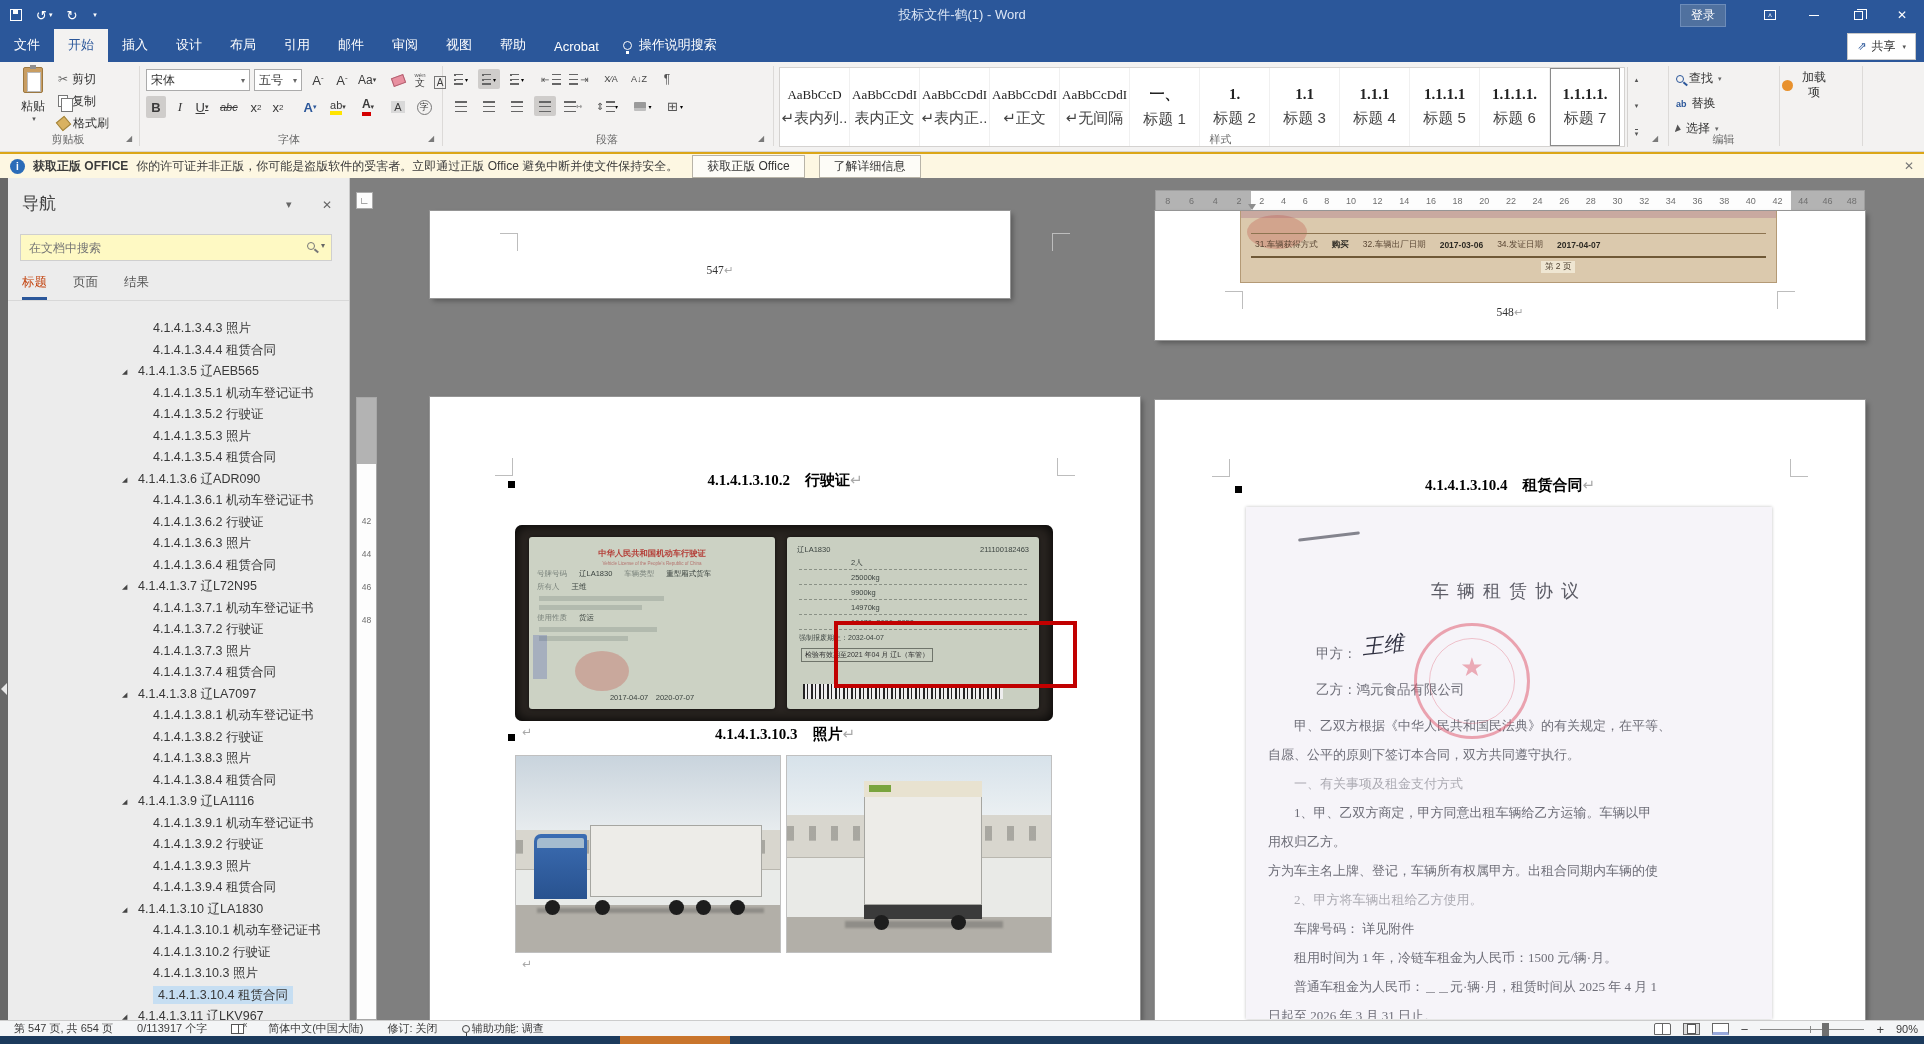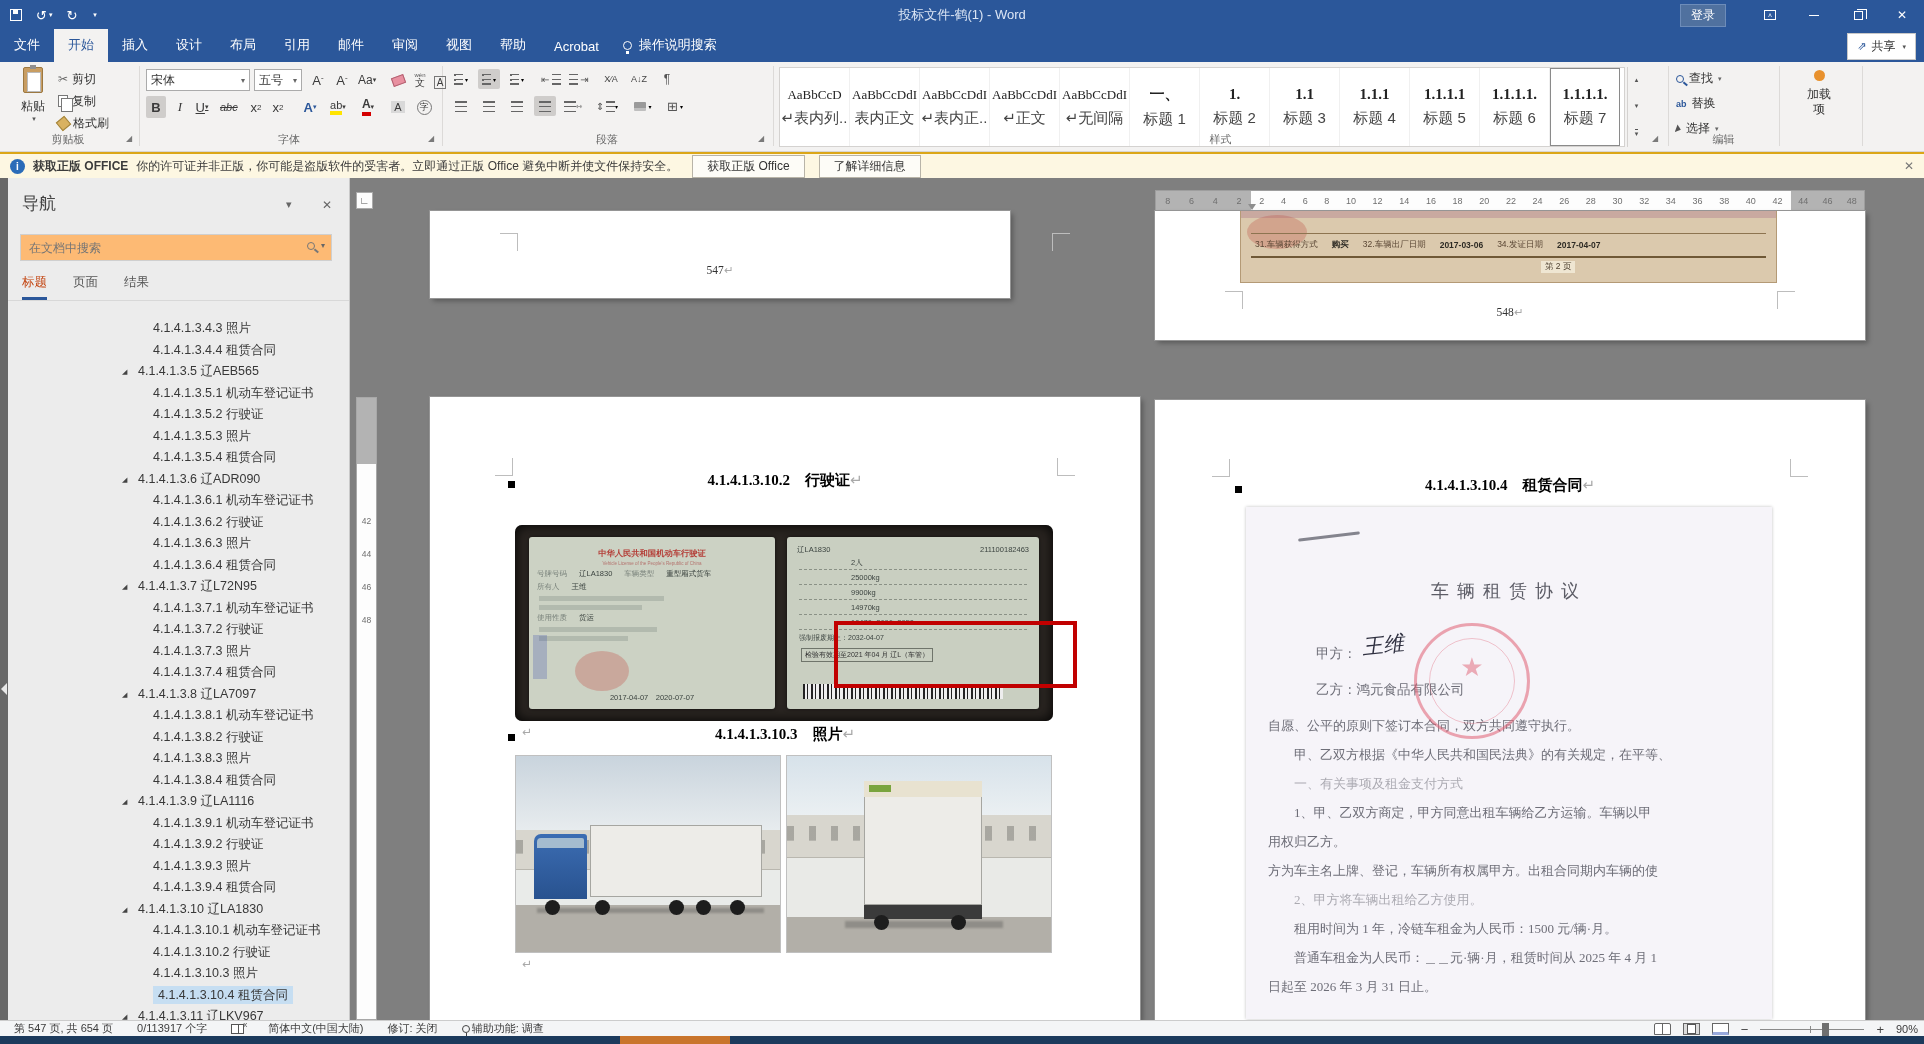--- a/index.html
+++ b/index.html
@@ -81,39 +81,39 @@
   .style-prev { font-family:"Liberation Serif","DejaVu Serif",serif; font-size:13px; color:#222; white-space:nowrap; overflow:hidden; max-width:66px; }
   .style-prev.hd { font-weight:bold; font-size:15px; }
   .style-label { font-size:15px; color:#444; white-space:nowrap; overflow:hidden; max-width:66px; }
   #styles-more { position:absolute; left:1627px; top:5px; width:18px; height:80px; border-left:1px solid #d4d2d0; display:flex; flex-direction:column; align-items:center; justify-content:space-around; font-size:7px; color:#555; background:#f3f2f1; }
   .edit-row { position:absolute; left:1676px; display:flex; align-items:center; gap:5px; font-size:12px; color:#333; }
   .ic-mag { width:8px; height:8px; border:1.5px solid #2b579a; border-radius:50%; position:relative; }
   .ic-mag:after { content:""; position:absolute; left:6px; top:7px; width:5px; height:1.5px; background:#2b579a; transform:rotate(40deg); }
   .ic-replace { font-size:9px; color:#2b579a; font-weight:bold; }
   .ic-cursor { width:0; height:0; border-left:5px solid #555; border-top:4px solid transparent; border-bottom:4px solid transparent; transform:rotate(20deg); }
   .ic-addin-dot { width:11px; height:11px; border-radius:50%; background:#e8912d; }
-  #addins-btn { position:absolute; left:1782px; top:8px; width:74px; display:flex; flex-direction:column; align-items:center; gap:6px; font-size:12px; color:#333; text-align:center; line-height:1.25; }
+  #addins-btn { position:absolute; left:1782px; top:8px; width:74px; display:flex; flex-direction:row; align-items:center; gap:6px; font-size:12px; color:#333; text-align:center; line-height:1.25; }
 
   
   #warningbar { position:absolute; left:0; top:152px; width:100%; height:26px; background:#fdf7e2; border-top:2px solid #dba617; display:flex; align-items:center; padding-left:10px; font-size:12px; color:#3b3b3b; }
   .ic-info { width:15px; height:15px; border-radius:50%; background:#2b6cb8; color:#fff; font-size:10px; font-weight:bold; display:flex; align-items:center; justify-content:center; margin-right:8px; flex:none; }
   #warningbar b { margin-right:8px; }
   .warn-btn { border:1px solid #b8b4a8; background:#fdfcf7; padding:2px 14px; margin-left:14px; font-size:12px; color:#333; white-space:nowrap; }
   .warn-close { position:absolute; right:10px; top:5px; color:#777; font-size:12px; }
 
   
   #main { position:absolute; left:0; top:178px; width:100%; height:842px; }
   #left-strip { position:absolute; left:0; top:0; width:8px; height:100%; background:#686868; }
   .strip-arrow { position:absolute; left:1px; top:505px; width:0; height:0; border-right:6px solid #e8e8e8; border-top:6px solid transparent; border-bottom:6px solid transparent; }
 
   
   #navpane { position:absolute; left:8px; top:0; width:342px; height:100%; background:#ececec; border-right:1px solid #c9c9c9; overflow:hidden; }
   #nav-title { position:absolute; left:14px; top:14px; font-size:17px; color:#444; }
   .nav-hbtn { position:absolute; top:20px; color:#666; font-size:11px; }
-  #nav-search { position:absolute; left:12px; top:56px; width:312px; height:27px; background:#fdba74; border:1px solid #cfcfcf; }
+  #nav-search { position:absolute; left:12px; top:56px; width:312px; height:27px; background:#fef9c3; border:1px solid #cfcfcf; }
   #nav-search input { position:absolute; left:8px; top:1px; width:250px; height:23px; border:none; outline:none; font-size:12px; color:#444; background:transparent; font-family:inherit; }
   .search-icons { position:absolute; right:6px; top:6px; display:flex; align-items:center; gap:6px; }
   .ic-mag2 { width:8px; height:8px; border:1.5px solid #777; border-radius:50%; position:relative; }
   .ic-mag2:after { content:""; position:absolute; left:6px; top:7px; width:5px; height:1.5px; background:#777; transform:rotate(40deg); }
   .nav-tabs { position:absolute; left:14px; top:96px; display:flex; gap:26px; font-size:12.5px; color:#555; }
   .nav-tab { padding-bottom:6px; }
   .nav-tab.active { color:#c2410c; border-bottom:3px solid #2b579a; }
   #nav-tabline { position:absolute; left:0; top:122px; width:342px; height:1px; background:#d8d8d8; }
   #nav-tree { position:absolute; left:0; top:140px; width:342px; height:702px; overflow:hidden; }
   .nav-row { position:relative; height:21.5px; line-height:21.5px; font-size:12.5px; color:#383838; white-space:nowrap; }
@@ -736,27 +736,28 @@
         <div class="dheading" style="top:76px"><span>4.1.4.1.3.10.4　租赁合同</span><span class="mark">↵</span></div>
 
         <div id="contract">
           <div class="pen-slash"></div>
           <div id="c-title">车辆租赁协议</div>
           <div class="c-party" style="top:138px">甲方：</div>
           <div id="c-sign">王维</div>
           <div id="c-stamp"></div>
           <div class="c-party" style="top:174px">乙方：鸿元食品有限公司</div>
           <div id="c-lines">
+              <div class="c-line indent">甲、乙双方根据《中华人民共和国民法典》的有关规定，在平等、</div>
               <div class="c-line">自愿、公平的原则下签订本合同，双方共同遵守执行。</div>
-              <div class="c-line indent">甲、乙双方根据《中华人民共和国民法典》的有关规定，在平等、</div>
               <div class="c-line indent faint">一、有关事项及租金支付方式</div>
               <div class="c-line indent">1、甲、乙双方商定，甲方同意出租车辆给乙方运输。车辆以甲</div>
               <div class="c-line">用权归乙方。</div>
               <div class="c-line">方为车主名上牌、登记，车辆所有权属甲方。出租合同期内车辆的使</div>
               <div class="c-line indent faint">2、甲方将车辆出租给乙方使用。</div>
+              <div class="c-line indent">车牌号码： 详见附件</div>
               <div class="c-line indent">租用时间为 1 年，冷链车租金为人民币：1500 元/辆·月。</div>
               <div class="c-line indent">普通车租金为人民币：＿＿元·辆·月，租赁时间从 2025 年 4 月 1</div>
               <div class="c-line">日起至 2026 年 3 月 31 日止。</div>
             </div>
         </div>
       </div>
     </div>
   </div>
 
   <div id="statusbar">

